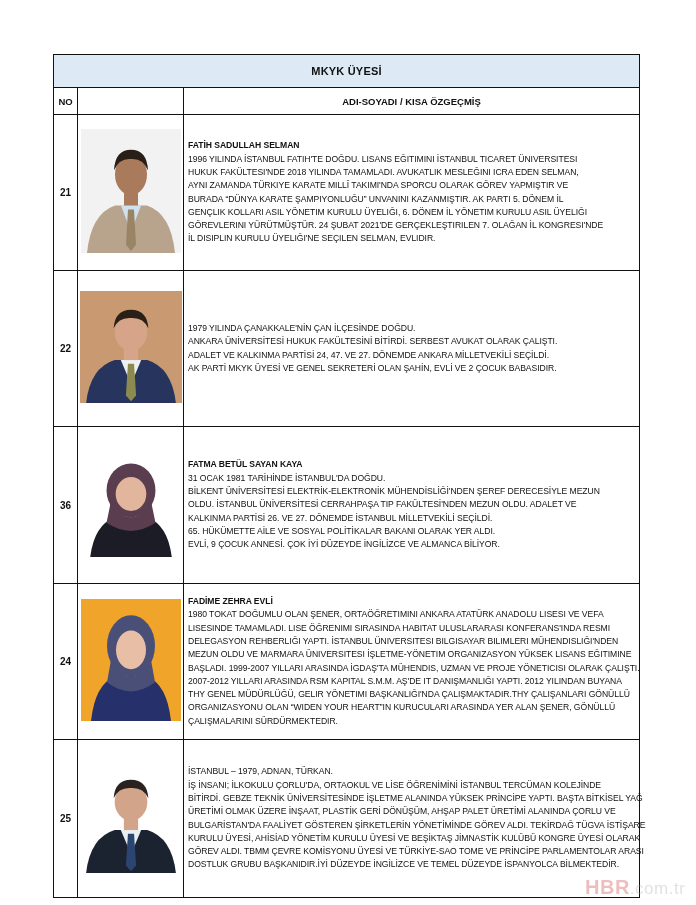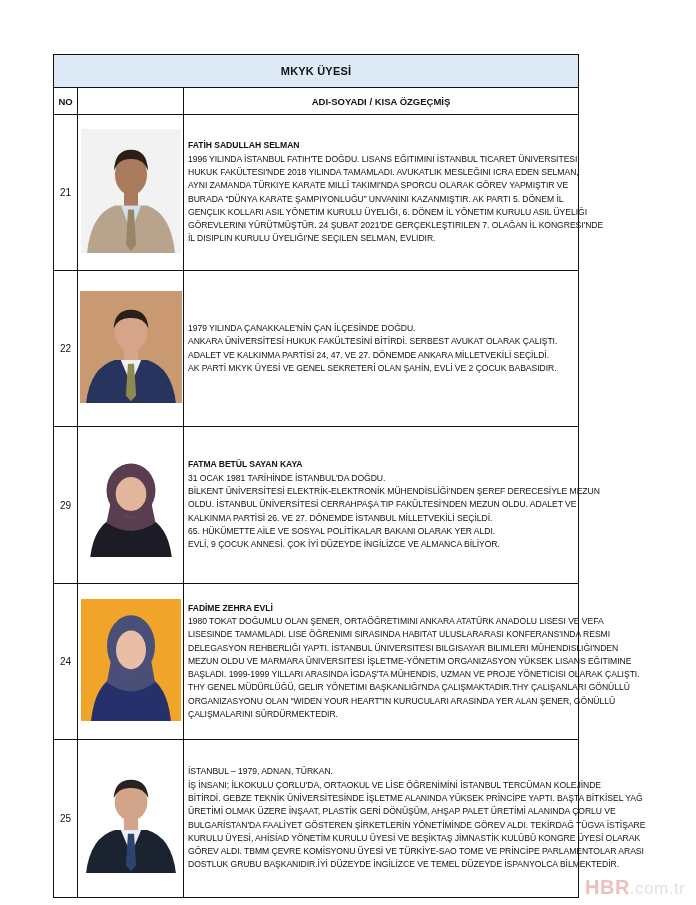--- a/index.html
+++ b/index.html
@@ -1,32 +1,32 @@
 <!DOCTYPE html>
 <html><head>
 <meta charset="utf-8">
 <style>
   html, body { margin: 0; padding: 0; background: #ffffff; }
   body { width: 696px; height: 905px; position: relative; overflow: hidden;
          font-family: "Liberation Sans", sans-serif; color: #111; }
-  .tbl { position: absolute; left: 53px; top: 54px; width: 526px;
+  .tbl { position: absolute; left: 53px; top: 54px; width: 587px;
          border: 1.5px solid #111; box-sizing: border-box; }
   .title-row { height: 32px; background: #dde9f5; border-bottom: 1.5px solid #111;
                display: flex; align-items: center; justify-content: center;
                font-weight: bold; font-size: 11px; letter-spacing: 0.2px; }
   .head-row { height: 26px; display: flex; border-bottom: 1.5px solid #111;
               font-weight: bold; font-size: 9.5px; }
   .c-no { width: 24px; border-right: 1.5px solid #111; box-sizing: border-box;
           display: flex; align-items: center; justify-content: center; flex: none; }
   .c-photo { width: 106px; border-right: 1.5px solid #111; box-sizing: border-box; flex: none;
              display: flex; align-items: center; justify-content: center; }
   .c-text { flex: 1; display: flex; align-items: center; justify-content: center; }
   .row { display: flex; border-bottom: 1.5px solid #111; }
   .row:last-child { border-bottom: none; }
-  .row .c-no { font-weight: normal; font-size: 10px; }
+  .row .c-no { font-weight: bold; font-size: 10px; }
   .row .c-text { justify-content: flex-start; align-items: center; padding: 0 4px 0 4px; }
   .bio { font-size: 8.6px; line-height: 13.3px; letter-spacing: -0.05px; }
   .bio .name { font-weight: bold; display: block; }
   .bio .line { display: block; white-space: nowrap; }
   .photo { position: relative; overflow: hidden; }
   .watermark { position: absolute; left: 585px; top: 876px; font-weight: bold;
                font-size: 20px; color: rgba(205,70,70,0.35); letter-spacing: 0.5px; }
   .watermark span { color: rgba(170,170,170,0.35); font-weight: normal; font-size: 17px; }
 </style>
 </head>
@@ -82,21 +82,21 @@
         <div class="c-text">
           <div class="bio">
             <span class="line">1979 YILINDA ÇANAKKALE'NİN ÇAN İLÇESİNDE DOĞDU.</span>
             <span class="line">ANKARA ÜNİVERSİTESİ HUKUK FAKÜLTESİNİ BİTİRDİ. SERBEST AVUKAT OLARAK ÇALIŞTI.</span>
             <span class="line">ADALET VE KALKINMA PARTİSİ 24, 47. VE 27. DÖNEMDE ANKARA MİLLETVEKİLİ SEÇİLDİ.</span>
             <span class="line">AK PARTİ MKYK ÜYESİ VE GENEL SEKRETERİ OLAN ŞAHİN, EVLİ VE 2 ÇOCUK BABASIDIR.</span>
           </div>
         </div>
       </div>
       <div class="row" style="height: 156px;">
-        <div class="c-no">29</div>
+        <div class="c-no">36</div>
         <div class="c-photo">
           <div class="photo"><svg width="102" height="108" viewBox="0 0 100 120" preserveAspectRatio="none">
               <rect width="100" height="120" fill="#ffffff"></rect>
               <path d="M10 120 Q14 84 34 76 L66 76 Q86 84 90 120 Z" fill="#1c1c26"></path>
               <ellipse cx="50" cy="46" rx="24" ry="30" fill="#5a3d4e"></ellipse>
               <path d="M30 60 Q50 92 70 60 L74 82 Q50 100 26 82 Z" fill="#5a3d4e"></path>
               <ellipse cx="50" cy="50" rx="15" ry="19" fill="#e2b69c"></ellipse>
             </svg></div>
         </div>
         <div class="c-text">
@@ -122,21 +122,22 @@
               <ellipse cx="50" cy="50" rx="15" ry="19" fill="#e8bfa6"></ellipse>
             </svg></div>
         </div>
         <div class="c-text">
           <div class="bio">
             <span class="name">FADİME ZEHRA EVLİ</span>
             <span class="line">1980 TOKAT DOĞUMLU OLAN ŞENER, ORTAÖĞRETIMINI ANKARA ATATÜRK ANADOLU LISESI VE VEFA</span>
             <span class="line">LISESINDE TAMAMLADI. LISE ÖĞRENIMI SIRASINDA HABITAT ULUSLARARASI KONFERANS'INDA RESMI</span>
             <span class="line">DELEGASYON REHBERLIĞI YAPTI. İSTANBUL ÜNIVERSITESI BILGISAYAR BILIMLERI MÜHENDISLIĞI'NDEN</span>
             <span class="line">MEZUN OLDU VE MARMARA ÜNIVERSITESI İŞLETME-YÖNETIM ORGANIZASYON YÜKSEK LISANS EĞITIMINE</span>
-            <span class="line">BAŞLADI. 1999-1999 YILLARI ARASINDA İGDAŞ'TA MÜHENDIS, UZMAN VE PROJE YÖNETICISI OLARAK ÇALIŞTI.</span>
+            <span class="line">BAŞLADI. 1999-2007 YILLARI ARASINDA İGDAŞ'TA MÜHENDIS, UZMAN VE PROJE YÖNETICISI OLARAK ÇALIŞTI.</span>
+            <span class="line">2007-2012 YILLARI ARASINDA RSM KAPITAL S.M.M. AŞ'DE IT DANIŞMANLIĞI YAPTI. 2012 YILINDAN BUYANA</span>
             <span class="line">THY GENEL MÜDÜRLÜĞÜ, GELIR YÖNETIMI BAŞKANLIĞI'NDA ÇALIŞMAKTADIR.THY ÇALIŞANLARI GÖNÜLLÜ</span>
             <span class="line">ORGANIZASYONU OLAN “WIDEN YOUR HEART”IN KURUCULARI ARASINDA YER ALAN ŞENER, GÖNÜLLÜ</span>
             <span class="line">ÇALIŞMALARINI SÜRDÜRMEKTEDIR.</span>
           </div>
         </div>
       </div>
       <div class="row" style="height: 157px;">
         <div class="c-no">25</div>
         <div class="c-photo">
           <div class="photo"><svg width="102" height="112" viewBox="0 0 100 120" preserveAspectRatio="none">

